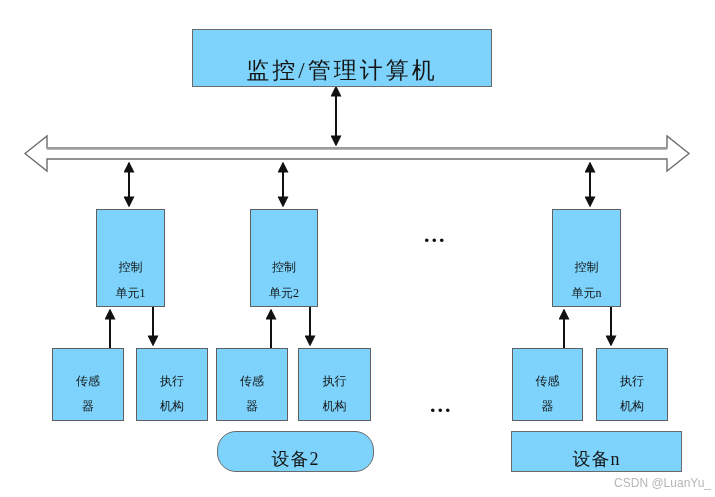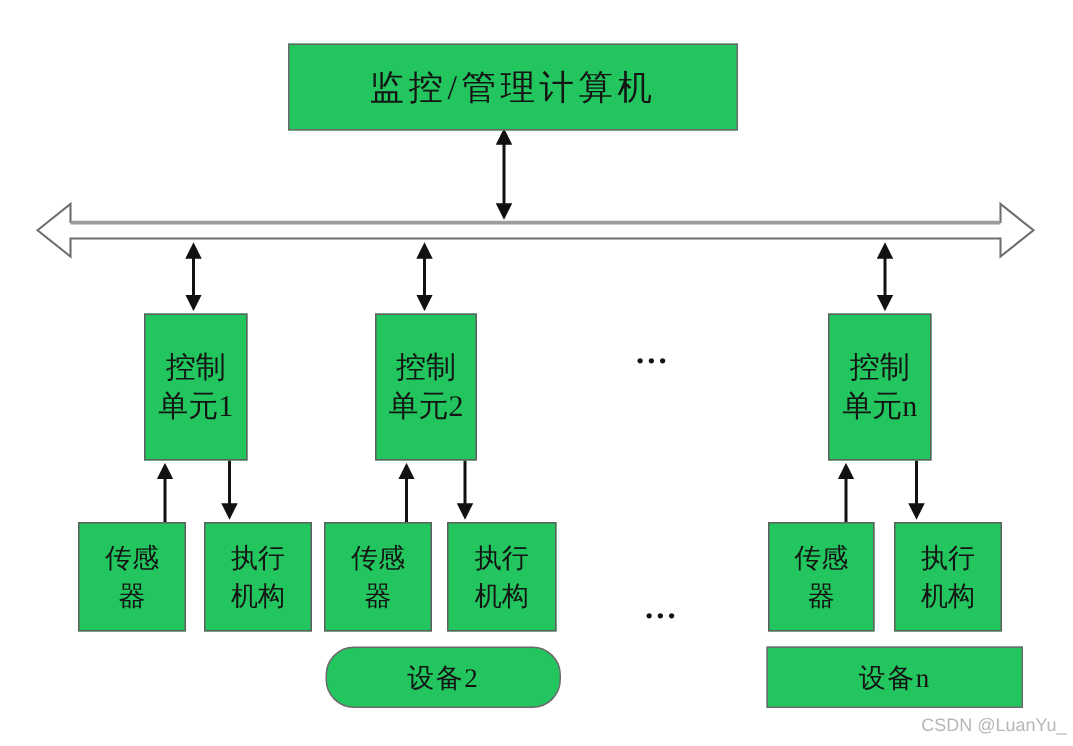--- a/index.html
+++ b/index.html
@@ -7,34 +7,34 @@
     position:relative;
     width:715px;height:497px;
     background:#ffffff;
     overflow:hidden;
     font-family:"Liberation Serif","DejaVu Serif",serif;
     color:#141414;
   }
   .layer{position:absolute;left:0;top:0;width:715px;height:497px;}
   .box{
     position:absolute;
-    background:#22c55e;
+    background:#7dd3fc;
     border:1.5px solid #5f5f5f;
     box-sizing:border-box;
     display:flex;
     flex-direction:column;
     align-items:center;
-    justify-content:center;
+    justify-content:flex-end;
     text-align:center;
     z-index:2;
   }
   .box span{display:block;white-space:nowrap;}
   .computer{font-size:23px;letter-spacing:3px;border-color:#6a6a6a;}
-  .unit{font-size:20px;line-height:26px;}
-  .small{font-size:18px;line-height:25px;}
+  .unit{font-size:12px;line-height:26px;}
+  .small{font-size:12px;line-height:25px;font-family:Liberation Mono, monospace;}
   .device{font-size:18px;letter-spacing:1px;border-color:#6a6a6a;}
   .ellipsis{
     position:absolute;
     font-size:22px;
     font-weight:bold;
     letter-spacing:2px;
     color:#111111;
     z-index:2;
     line-height:10px;
   }

